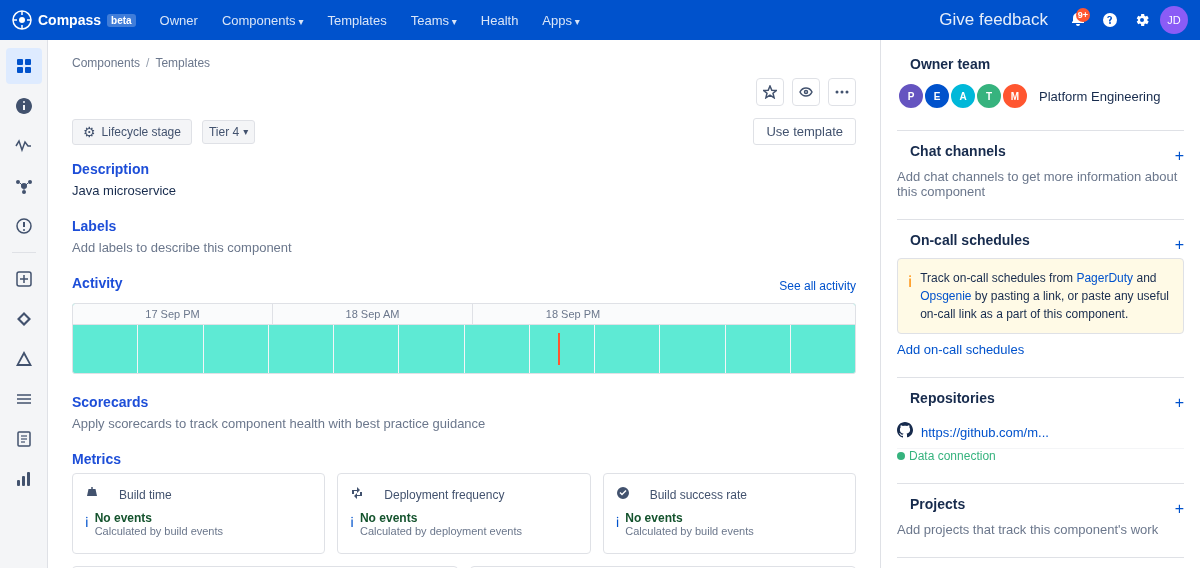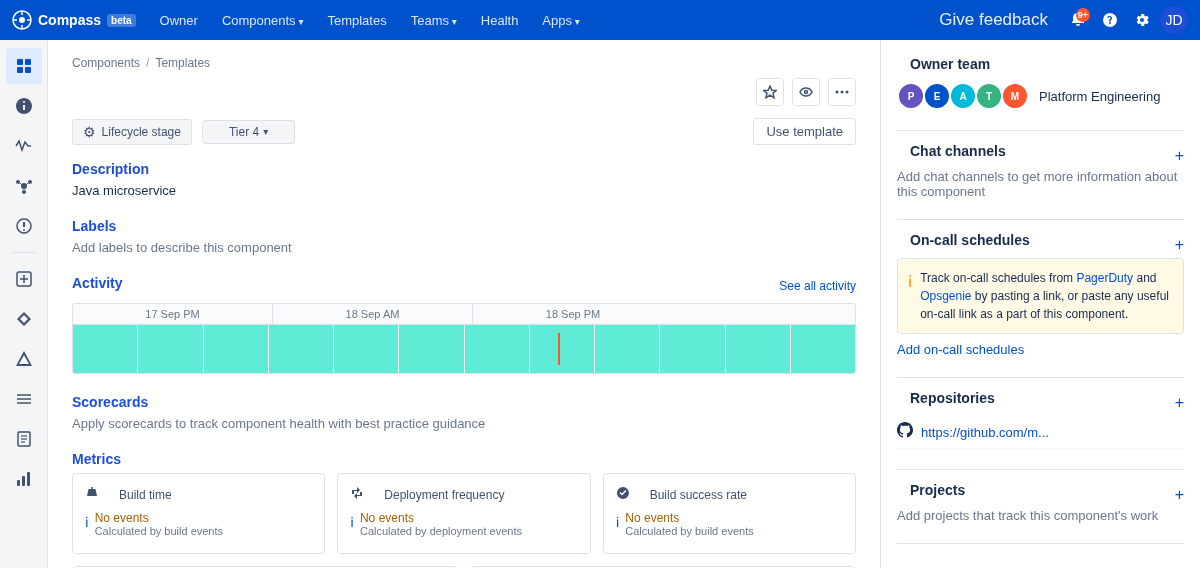--- a/index.html
+++ b/index.html
@@ -12,21 +12,21 @@
     }
     .topnav-logo { display: flex; align-items: center; gap: 6px; font-weight: 700; font-size: 14px; color: #fff; margin-right: 8px; }
     .beta-badge { background: rgba(255,255,255,0.25); border-radius: 3px; font-size: 10px; padding: 1px 4px; font-weight: 600; }
     .topnav-link { color: rgba(255,255,255,0.85); font-size: 13px; padding: 4px 8px; border-radius: 3px; cursor: pointer; }
     .topnav-link.has-arrow::after { content: " ▾"; font-size: 10px; }
     .topnav-spacer { flex: 1; }
     .topnav-give-feedback { color: rgba(255,255,255,0.9); font-size: 17px; cursor: pointer; padding: 4px 8px; }
     .topnav-icons { display: flex; gap: 4px; }
     .topnav-icon-btn { width: 28px; height: 28px; border-radius: 4px; display: flex; align-items: center; justify-content: center; cursor: pointer; color: #fff; position: relative; }
     .notif-badge { position: absolute; top: 2px; right: 2px; background: #FF5630; border-radius: 50%; width: 14px; height: 14px; font-size: 9px; display: flex; align-items: center; justify-content: center; color: #fff; font-weight: 700; }
-    .topnav-avatar { width: 28px; height: 28px; border-radius: 50%; background: #1d4ed8; display: flex; align-items: center; justify-content: center; color: #fff; font-size: 14px; cursor: pointer; }
+    .topnav-avatar { width: 28px; height: 28px; border-radius: 50%; background: #8b5cf6; display: flex; align-items: center; justify-content: center; color: #fff; font-size: 11px; cursor: pointer; }
 
     
     .app-layout { display: flex; height: calc(100vh - 40px); }
 
     
     .sidebar { width: 48px; background: #F4F5F7; border-right: 1px solid #DFE1E6; display: flex; flex-direction: column; align-items: center; padding: 8px 0; gap: 4px; flex-shrink: 0; }
     .sidebar-item { width: 36px; height: 36px; border-radius: 4px; display: flex; align-items: center; justify-content: center; cursor: pointer; color: #42526E; font-size: 16px; }
     .sidebar-item:hover, .sidebar-item.active { background: #DFE1E6; color: #0052CC; }
     .sidebar-item.active { background: #DEEBFF; color: #0052CC; }
     .sidebar-divider { width: 24px; height: 1px; background: #DFE1E6; margin: 4px 0; }
@@ -45,21 +45,21 @@
     
     .page-header { display: flex; align-items: center; gap: 12px; margin-bottom: 12px; }
     .page-title { font-size: 22px; font-weight: 600; color: #172B4D; }
     .page-header-icons { display: flex; gap: 8px; margin-left: auto; }
     .header-icon-btn { width: 28px; height: 28px; border-radius: 4px; display: flex; align-items: center; justify-content: center; cursor: pointer; color: #42526E; border: 1px solid #DFE1E6; }
 
     
     .lifecycle-row { display: flex; align-items: center; gap: 10px; margin-bottom: 16px; }
     .lifecycle-btn { display: flex; align-items: center; gap: 6px; background: #F4F5F7; border: 1px solid #DFE1E6; border-radius: 3px; padding: 4px 10px; font-size: 12px; color: #42526E; cursor: pointer; }
     .lifecycle-icon { font-size: 14px; }
-    .tier-btn { display: flex; align-items: center; gap: 4px; background: #F4F5F7; border: 1px solid #DFE1E6; border-radius: 3px; padding: 4px 26px; font-size: 12px; color: #42526E; cursor: pointer; }
+    .tier-btn { display: flex; align-items: center; gap: 4px; background: #F4F5F7; border: 1px solid #DFE1E6; border-radius: 3px; padding: 4px 6px; font-size: 12px; color: #42526E; cursor: pointer; }
     .tier-chevron { font-size: 10px; }
     .use-template-btn { background: #fff; border: 1px solid #DFE1E6; border-radius: 3px; padding: 5px 12px; font-size: 13px; color: #42526E; cursor: pointer; margin-left: auto; }
 
     
     .section { margin-bottom: 20px; }
     .section-title { font-size: 14px; font-weight: 600; color: #1d4ed8; margin-bottom: 6px; }
     .section-value { font-size: 13px; color: #172B4D; }
     .section-placeholder { font-size: 13px; color: #6B778C; }
 
     
@@ -84,21 +84,21 @@
     
     .metrics-section { margin-bottom: 20px; }
     .metrics-grid { display: grid; grid-template-columns: 1fr 1fr 1fr; gap: 12px; margin-bottom: 12px; }
     .metrics-grid-2 { display: grid; grid-template-columns: 1fr 1fr; gap: 12px; }
     .metric-card { border: 1px solid #DFE1E6; border-radius: 4px; padding: 12px; background: #fff; }
     .metric-card-header { display: flex; align-items: center; gap: 20px; margin-bottom: 8px; }
     .metric-icon { font-size: 14px; color: #42526E; }
     .metric-title { font-size: 12px; font-weight: 500; color: #42526E; }
     .metric-info { display: flex; align-items: flex-start; gap: 6px; margin-bottom: 4px; }
     .metric-info-icon { color: #0052CC; font-size: 14px; margin-top: 1px; }
-    .metric-label { font-size: 12px; color: #a16207; font-weight: 400; }
+    .metric-label { font-size: 12px; color: #14532d; font-weight: 700; }
     .metric-sublabel { font-size: 11px; color: #6B778C; }
 
     
     .right-panel { width: 320px; flex-shrink: 0; border-left: 1px solid #DFE1E6; padding: 16px; overflow-y: auto; background: #fff; }
 
     
     .panel-section { margin-bottom: 20px; }
     .panel-section-title { font-size: 14px; font-weight: 600; color: #172B4D; margin-bottom: 10px; margin-left: 13px; }
     .owner-team { display: flex; align-items: center; gap: 10px; }
     .owner-avatars { display: flex; gap: 2px; }
@@ -475,20 +475,24 @@
           </div>
         </div>
         <div class="repo-item">
           <span class="repo-icon">
             <svg width="16" height="16" viewBox="0 0 16 16" fill="#172B4D">
                 <path d="M8 0C3.6 0 0 3.6 0 8c0 3.5 2.3 6.5 5.5 7.6.4.1.5-.2.5-.4v-1.4c-2.2.5-2.7-1.1-2.7-1.1-.4-.9-.9-1.2-.9-1.2-.7-.5.1-.5.1-.5.8.1 1.2.8 1.2.8.7 1.2 1.8.9 2.3.7.1-.5.3-.9.5-1.1-1.8-.2-3.6-.9-3.6-4 0-.9.3-1.6.8-2.1-.1-.2-.4-1 .1-2.1 0 0 .7-.2 2.2.8.6-.2 1.3-.3 2-.3s1.4.1 2 .3c1.5-1 2.2-.8 2.2-.8.4 1.1.2 1.9.1 2.1.5.6.8 1.3.8 2.1 0 3.1-1.9 3.8-3.6 4 .3.2.5.7.5 1.4v2.1c0 .2.1.5.5.4C13.7 14.5 16 11.5 16 8c0-4.4-3.6-8-8-8z"></path>
               </svg>
           </span>
           <a class="repo-link" href="#">https://github.com/m...</a>
         </div>
+        <div class="repo-status">
+          <span class="status-dot"></span>
+          <span class="status-label">Data connection</span>
+        </div>
       </div>
 
       <div class="divider"></div>
 
       <div class="panel-section">
         <div style="display:flex;align-items:center;justify-content:space-between">
           <div class="panel-section-title">Projects</div>
           <div class="add-btn" title="Add">
             <span class="add-btn-icon">+</span>
           </div>

